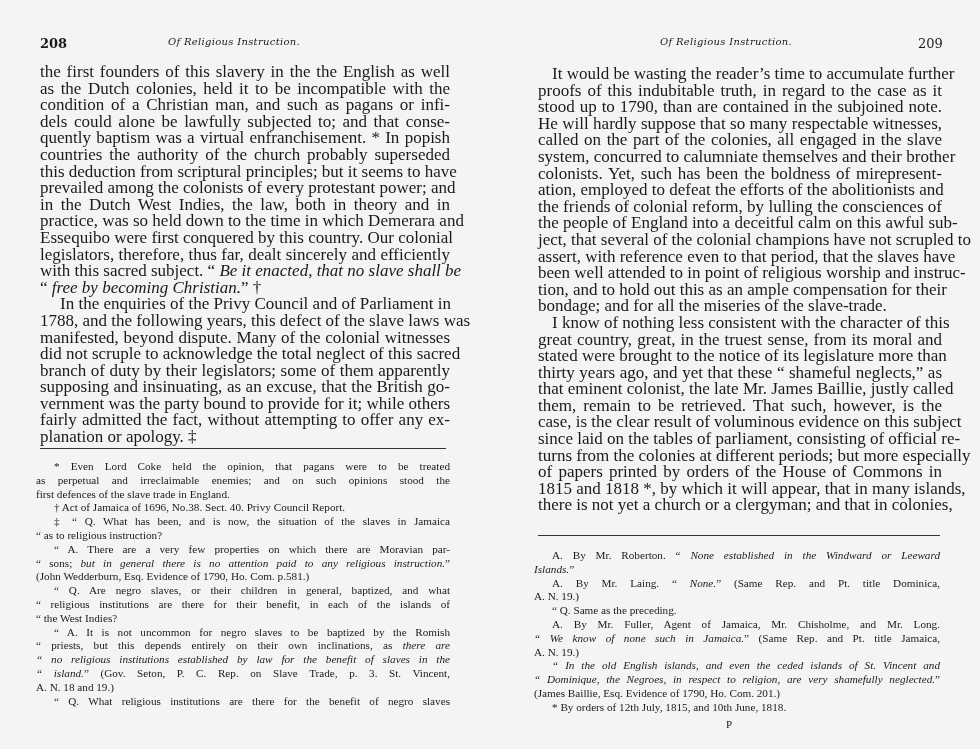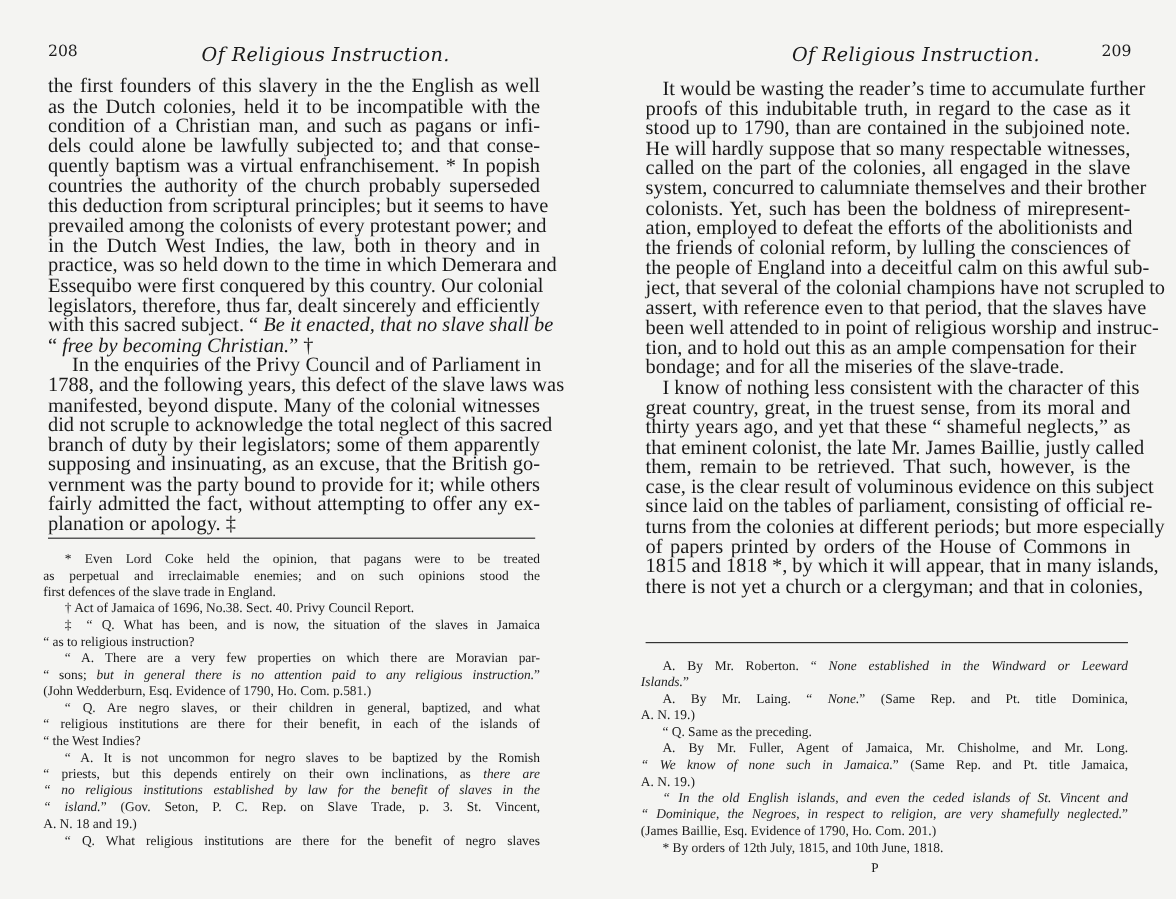--- a/index.html
+++ b/index.html
@@ -7,22 +7,22 @@
     width:980px; height:749px; overflow:hidden;
     background:#f4f4f2;
     font-family:"DejaVu Serif", "Liberation Serif", serif;
     color:#1a1a1a;
     position:relative;
   }
   .page { position:absolute; top:0; height:749px; }
   .page-left { left:0; width:490px; }
   .page-right { left:490px; width:490px; }
 
-  .running-head { position:absolute; top:36px; font-size:16px; }
-  .pnum { position:absolute; top:36px; font-size:13px; font-weight:normal; }
+  .running-head { position:absolute; top:36px; font-size:10px; }
+  .pnum { position:absolute; top:36px; font-size:13px; font-weight:bold; }
   .page-left .pnum { left:40px; }
   .page-left .running-head { left:168px; font-style:italic; letter-spacing:0.3px; }
   .page-right .running-head { left:170px; font-style:italic; letter-spacing:0.3px; }
   .page-right .pnum { left:428px; font-weight:normal; }
 
   .body-text {
     position:absolute; font-family:"Liberation Serif", serif;
     font-size:17px; line-height:16.6px; text-align:justify;
   }
   .page-left .body-text { left:40px; width:410px; top:64px; }
@@ -125,20 +125,21 @@
       <span class="line">the people of England into a deceitful calm on this awful sub-</span>
       <span class="line">ject, that several of the colonial champions have not scrupled to</span>
       <span class="line">assert, with reference even to that period, that the slaves have</span>
       <span class="line">been well attended to in point of religious worship and instruc-</span>
       <span class="line">tion, and to hold out this as an ample compensation for their</span>
       <span style="display:block">bondage; and for all the miseries of the slave-trade.</span>
     </p>
     <p>
       <span class="line" style="padding-left:14px">I know of nothing less consistent with the character of this</span>
       <span class="line">great country, great, in the truest sense, from its moral and</span>
+      <span class="line">stated were brought to the notice of its legislature more than</span>
       <span class="line">thirty years ago, and yet that these “ shameful neglects,” as</span>
       <span class="line">that eminent colonist, the late Mr. James Baillie, justly called</span>
       <span class="line">them, remain to be retrieved.   That such, however, is the</span>
       <span class="line">case, is the clear result of voluminous evidence on this subject</span>
       <span class="line">since laid on the tables of parliament, consisting of official re-</span>
       <span class="line">turns from the colonies at different periods; but more especially</span>
       <span class="line">of papers printed by orders of the House of Commons in</span>
       <span class="line">1815 and 1818 *, by which it will appear, that in many islands,</span>
       <span class="line">there is not yet a church or a clergyman; and that in colonies,</span>
     </p>

